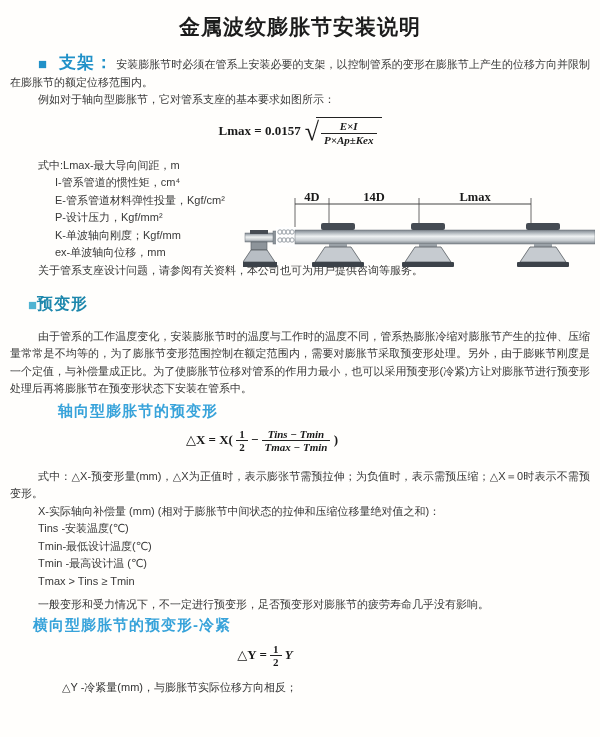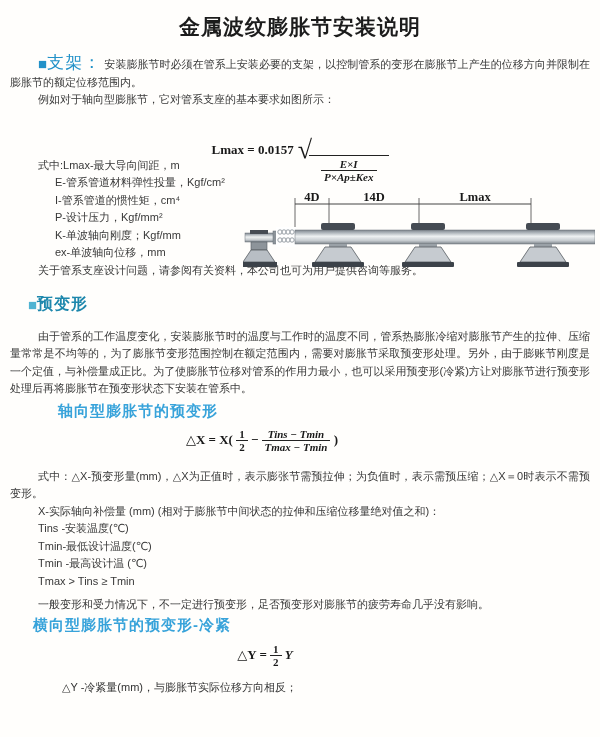--- a/index.html
+++ b/index.html
@@ -10,38 +10,38 @@
   .page-title{
     margin:0;padding:13px 0 0;text-align:center;font-size:21px;font-weight:bold;
     color:#1c1c1c;letter-spacing:1px;line-height:28px;
   }
   p{margin:0;}
   .body-text{line-height:17.5px;text-align:justify;color:#383838;}
   .indent{text-indent:28px;}
   .m10{margin-left:10px;margin-right:10px;}
 
   .sq1{color:#2191c8;font-size:15px;vertical-align:-1px;}
-  .sec-label1{color:#2191c8;font-size:17px;font-weight:normal;letter-spacing:1px;}
+  .sec-label1{color:#2191c8;font-size:17px;font-weight:bold;letter-spacing:1px;margin-left:12px;}
   .sec2-head{margin:14px 0 0 28px;line-height:20px;}
   .sq2{color:#4fb3d2;font-size:15px;vertical-align:-1px;}
   .sec-label2{color:#1d87ac;font-size:16px;font-weight:bold;letter-spacing:1px;}
   .sub-head{color:#38a3da;font-weight:bold;font-size:15px;letter-spacing:1px;line-height:18px;}
   .axial-head{margin:4px 0 0 58px;}
   .lateral-head{margin:2px 0 0 33px;}
 
   .formula{
     text-align:center;font-family:"Liberation Serif","DejaVu Serif",serif;
     font-weight:bold;color:#1a1a1a;font-size:13px;
   }
   .formula .var{font-style:italic;font-weight:bold;}
   .frac{display:inline-block;vertical-align:middle;text-align:center;font-size:11px;line-height:1.15;}
   .frac .num{display:block;border-bottom:1px solid #222;padding:0 3px;}
   .frac .den{display:block;padding:0 3px;}
   .sqrt-sign{font-size:26px;font-weight:normal;vertical-align:middle;margin:0 -3px 0 4px;}
-  .sqrt-body{display:inline-block;border-top:1.5px solid #222;padding:2px 12px 0;vertical-align:middle;margin-top:38px;}
+  .sqrt-body{display:inline-block;border-top:1.5px solid #222;padding:2px 5px 0;vertical-align:middle;}
   .f1{margin-top:8px;height:34px;}
   .f2{margin-top:8px;height:36px;padding-right:76px;}
   .f3{margin-top:9px;height:30px;padding-right:70px;}
 
   .defs{margin:6px 0 0 38px;line-height:17.6px;color:#383838;}
   .defs .def-line{white-space:nowrap;}
   .defs .def-line.sub{padding-left:17px;}
   .note-38{margin-left:38px;line-height:17.5px;color:#383838;}
   .temps{margin-left:38px;line-height:17.5px;color:#383838;}
   .x-def{margin-left:38px;line-height:17.5px;white-space:nowrap;color:#383838;}
@@ -62,22 +62,22 @@
     <span>安装膨胀节时必须在管系上安装必要的支架，以控制管系的变形在膨胀节上产生的位移方向并限制在膨胀节的额定位移范围内。</span>
   </p>
   <p class="body-text indent m10">例如对于轴向型膨胀节，它对管系支座的基本要求如图所示：</p>
 
   <div class="formula f1">
     <span>Lmax = 0.0157</span><span class="sqrt-sign">√</span><span class="sqrt-body"><span class="frac var"><span class="num">E×I</span><span class="den">P×Ap±Kex</span></span></span>
   </div>
 
   <div class="defs">
     <div class="def-line">式中:Lmax-最大导向间距，m</div>
+    <div class="def-line sub">I-管系管道的惯性矩，cm⁴</div>
     <div class="def-line sub">E-管系管道材料弹性投量，Kgf/cm²</div>
-    <div class="def-line sub">I-管系管道的惯性矩，cm⁴</div>
     <div class="def-line sub">P-设计压力，Kgf/mm²</div>
     <div class="def-line sub">K-单波轴向刚度；Kgf/mm</div>
     <div class="def-line sub">ex-单波轴向位移，mm</div>
   </div>
   <p class="note-38">关于管系支座设计问题，请参阅有关资料，本公司也可为用户提供咨询等服务。</p>
 
   <svg class="diagram" viewBox="0 0 352 90">
     <defs>
       <linearGradient id="pipeGrad" x1="0" y1="0" x2="0" y2="1">
         <stop offset="0" stop-color="#7f868d"></stop>

